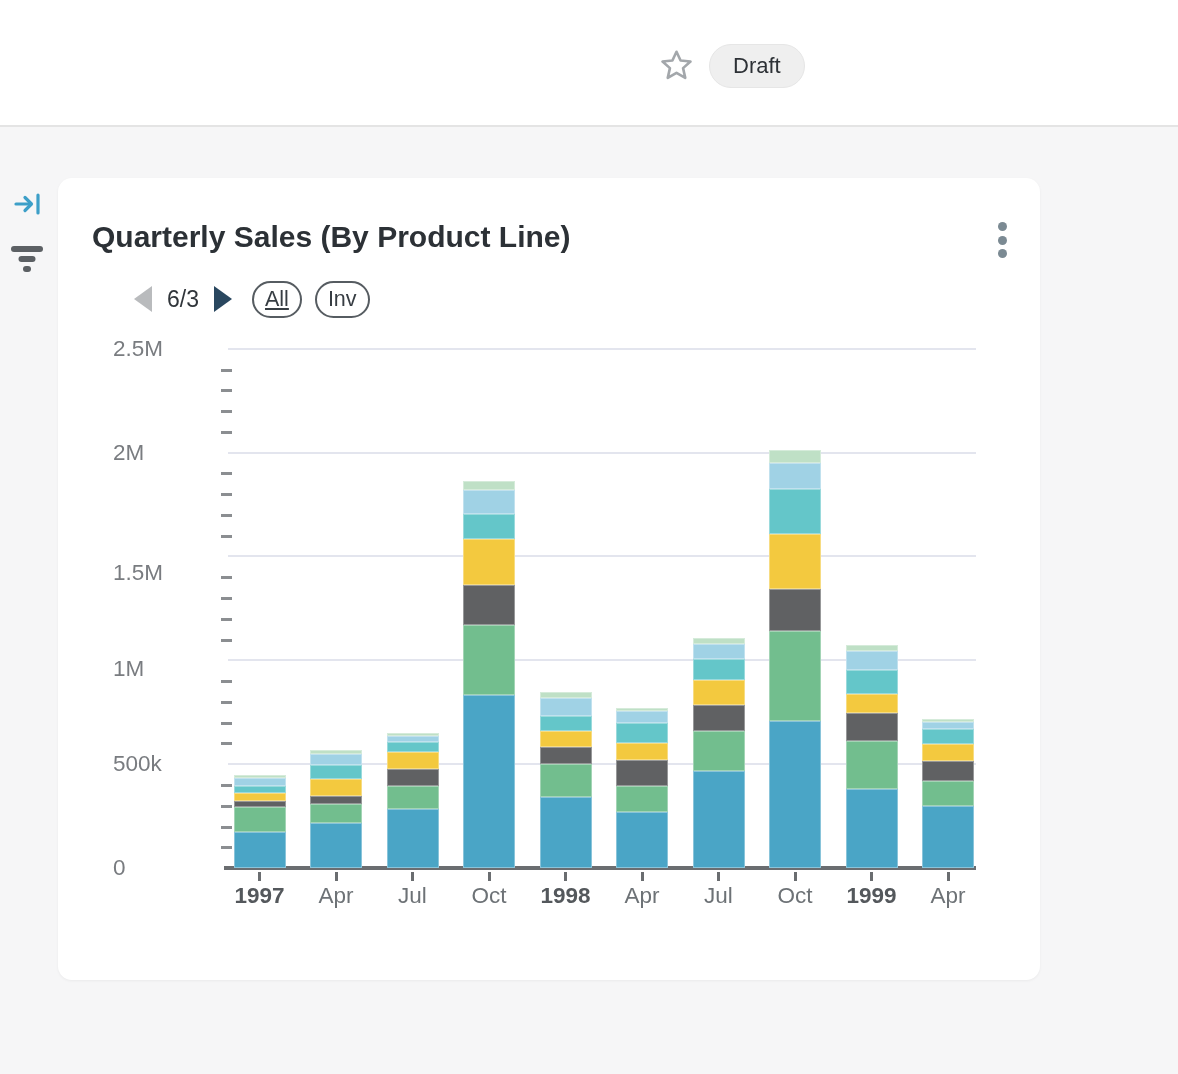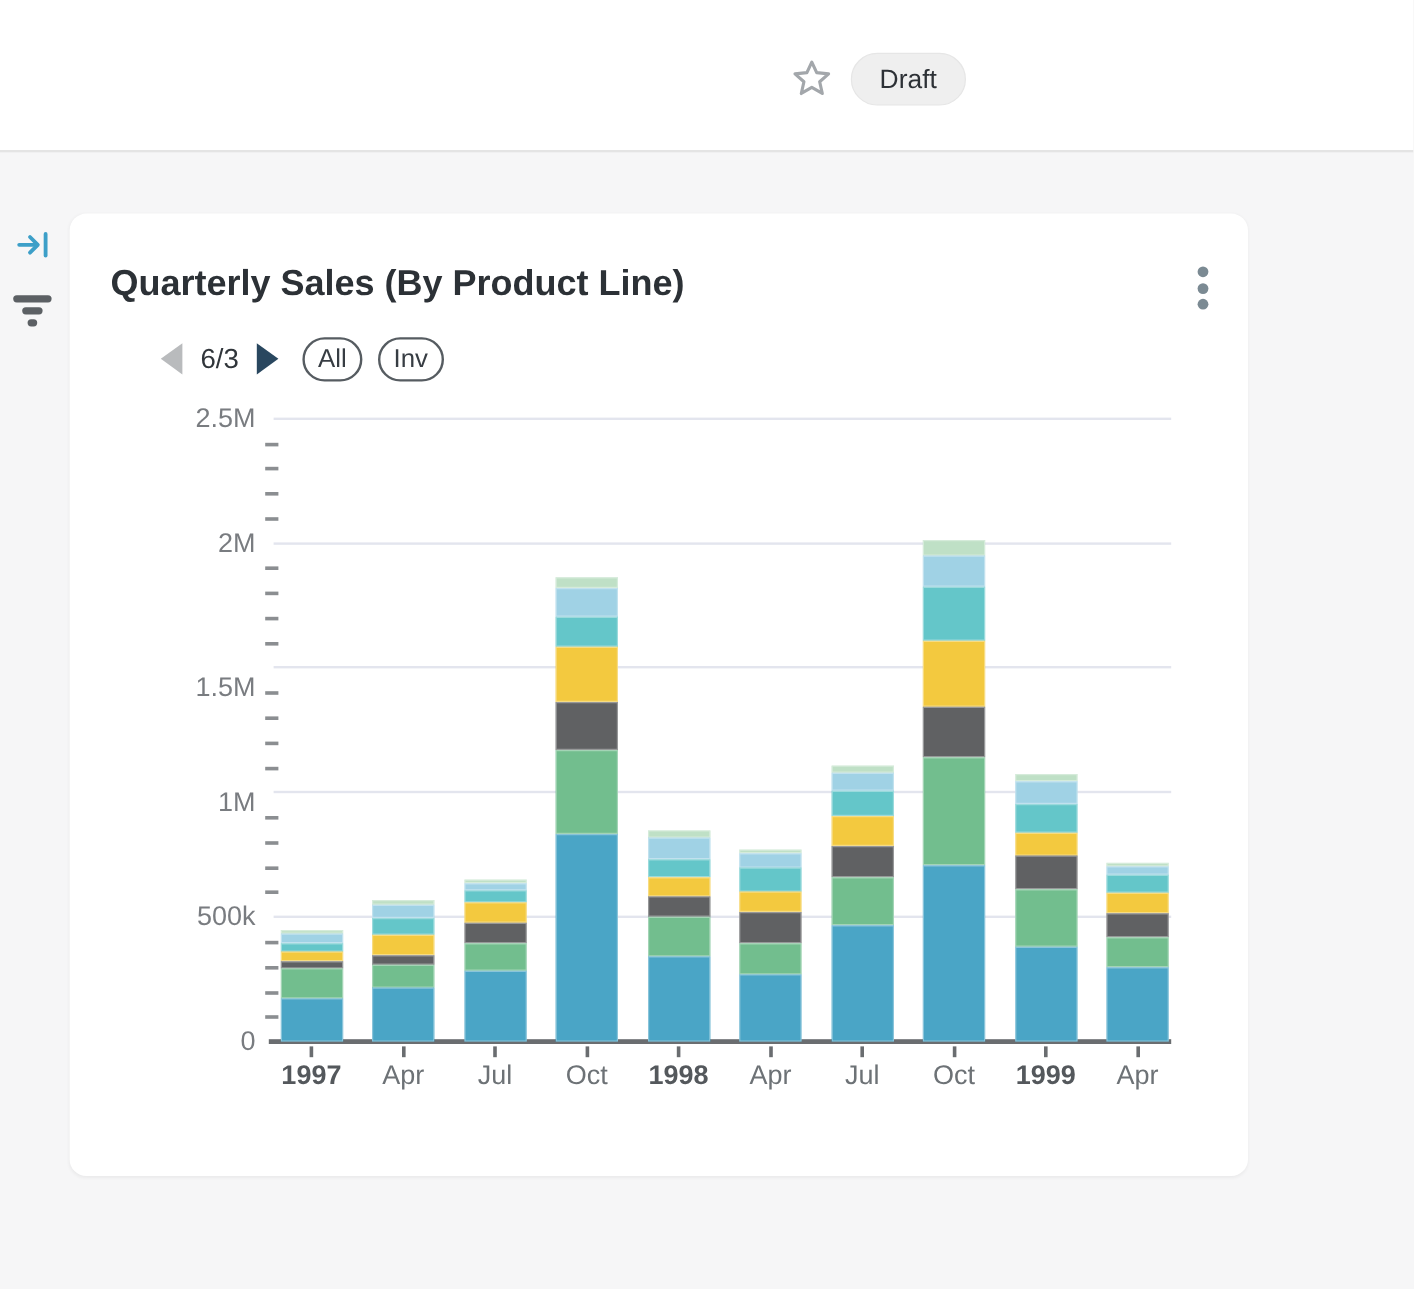--- a/index.html
+++ b/index.html
@@ -63,30 +63,30 @@
   .tri-right {
     width:0; height:0; border-top:13px solid transparent; border-bottom:13px solid transparent;
     border-left:18px solid #29475f; cursor:pointer;
   }
   .page-ind { font-size:23px; color:#30353a; margin:0 15px; }
   .pill-btn {
     height:37px; border:2px solid #565c61; border-radius:19px; background:#ffffff;
     padding:0 11px; font-size:21.5px; color:#373d43; display:flex; align-items:center;
     font-family:inherit; cursor:pointer;
   }
-  .pill-all { margin-left:20px; }
+  .pill-all { margin-left:20px;text-decoration:underline; }
   .pill-inv { margin-left:13px; }
   
   .plot-area { position:absolute; left:0; top:0; width:982px; height:802px; }
   .gridline { position:absolute; left:170px; width:748px; height:2px; background:#e3e5ee; }
   .axis-x   { position:absolute; left:166px; width:752px; height:4px; background:#6a6d70; }
   .minor-tick { position:absolute; left:163px; width:11px; height:3px; background:#8b8e91; }
   .y-label {
     position:absolute; left:55px; width:100px; height:28px; line-height:28px;
-    text-align:right; font-size:22.5px; color:#797c80;
+    font-size:22.5px; color:#797c80;
   }
   .bar { position:absolute; width:52px; display:flex; flex-direction:column-reverse; cursor:pointer; }
   .bar-seg { width:100%; box-shadow:inset 0 0 0 1px rgba(255,255,255,0.35); }
   .x-tick { position:absolute; width:3px; height:9px; background:#6a6d70; top:694px; }
   .x-label {
     position:absolute; top:705px; width:90px; text-align:center;
     font-size:22.5px; color:#6d7276;
   }
   .x-label.bold { font-weight:bold; color:#54585c; }
 </style>

